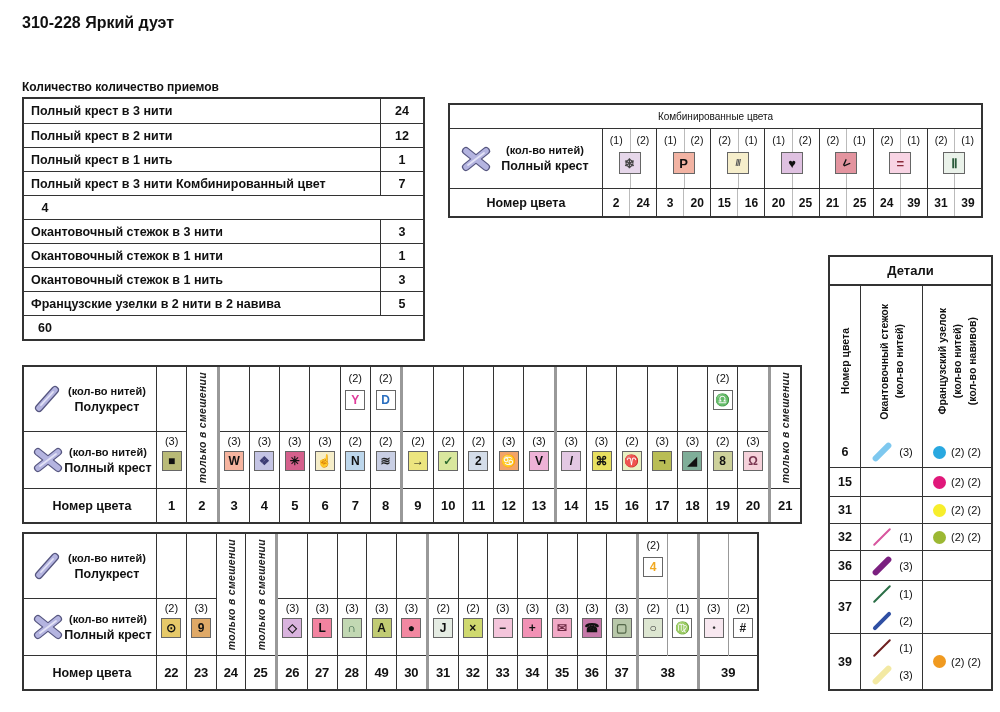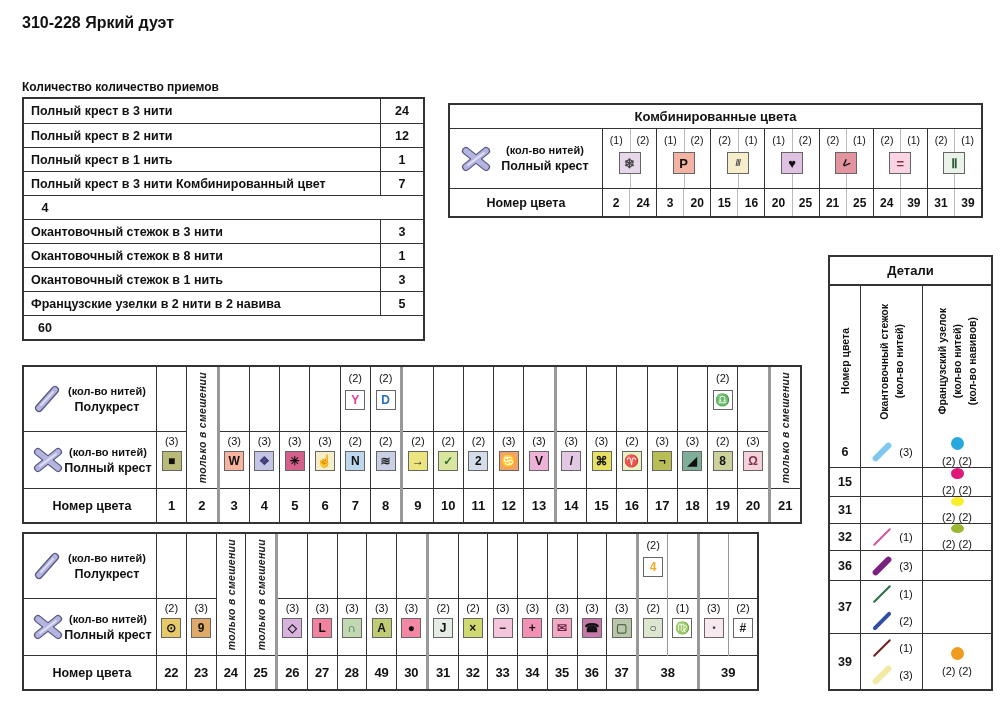--- a/index.html
+++ b/index.html
@@ -13,21 +13,21 @@
   .counts { position: absolute; left: 22px; top: 97px; border: 2px solid #333; }
   .c-row { display: flex; border-top: 1px solid #333; height: 24px; }
   .c-row:first-child { border-top: none; }
   .c-label { width: 357px; border-right: 1px solid #333; font-weight: bold; font-size: 12.5px;
              display: flex; align-items: center; padding: 0 7px; }
   .c-row.total .c-label { justify-content: flex-end; }
   .c-val { width: 42px; font-weight: bold; font-size: 12.5px; display: flex; align-items: center; justify-content: center; }
 
   
   .comb { position: absolute; left: 448px; top: 103px; width: 535px; border: 2px solid #333; background: #fff; }
-  .comb-title { height: 24px; border-bottom: 1px solid #333; font-weight: bold; font-size: 13px;
+  .comb-title { height: 24px; border-bottom: 1px solid #333; font-weight: normal; font-size: 10px;
                 display: flex; align-items: center; justify-content: center; }
   .comb-body { display: flex; }
   .comb-left { width: 152px; display: flex; flex-direction: column; }
   .comb-left-top { height: 60px; border-bottom: 1px solid #333; display: flex; align-items: center; padding: 0 4px 0 10px; }
   .comb-left-bot { height: 27px; display: flex; align-items: center; justify-content: center; font-weight: bold; font-size: 12.5px; }
   .lefttext { flex: 1; display: flex; flex-direction: column; align-items: center; gap: 3px; }
   .lefttext .l1 { font-size: 11px; font-weight: bold; }
   .lefttext .l2 { font-size: 12.5px; font-weight: bold; }
   .comb-groups { display: flex; flex: 1; }
   .comb-group { flex: 1; border-left: 1px solid #333; display: flex; flex-direction: column; }
@@ -82,21 +82,21 @@
   .det-c2 { width: 62px; border-left: 1px solid #333; }
   .det-c3 { flex: 1; border-left: 1px solid #333; }
   .det-h { display: flex; align-items: center; justify-content: center; gap: 3px; }
   .vhead { font-weight: bold; font-size: 10.5px; }
   .det-num { font-weight: bold; font-size: 12.5px; }
   .det-stitch { display: flex; flex-direction: column; align-items: center; justify-content: center; gap: 3px; padding: 3px 0; }
   .stitch-line-row { display: flex; align-items: center; gap: 5px; }
   .line-wrap { width: 24px; height: 24px; display: flex; align-items: center; justify-content: center; }
   .stitch-line { width: 24px; border-radius: 3px; transform: rotate(-45deg); }
   .stitch-label, .knot-label { font-size: 11px; }
-  .det-knot { display: flex; align-items: center; justify-content: center; gap: 5px; flex-direction: column; }
+  .det-knot { display: flex; align-items: center; justify-content: center; gap: 5px; }
   .knot-dot { width: 13px; height: 13px; border-radius: 50%; }
 
   .xicon { flex: 0 0 auto; }
 </style>
 </head>
 <body>
 
 <div class="page">
 
   <div class="title">310-228 Яркий дуэт</div>
@@ -120,21 +120,21 @@
         <div class="c-val">7</div>
       </div>
       <div class="c-row">
         <div class="c-val">4</div>
       </div>
       <div class="c-row">
         <div class="c-label">Окантовочный стежок в 3 нити</div>
         <div class="c-val">3</div>
       </div>
       <div class="c-row">
-        <div class="c-label">Окантовочный стежок в 8 нити</div>
+        <div class="c-label">Окантовочный стежок в 1 нити</div>
         <div class="c-val">1</div>
       </div>
       <div class="c-row">
         <div class="c-label">Окантовочный стежок в 1 нить</div>
         <div class="c-val">3</div>
       </div>
       <div class="c-row">
         <div class="c-label">Французские узелки в 2 нити в 2 навива</div>
         <div class="c-val">5</div>
       </div>

